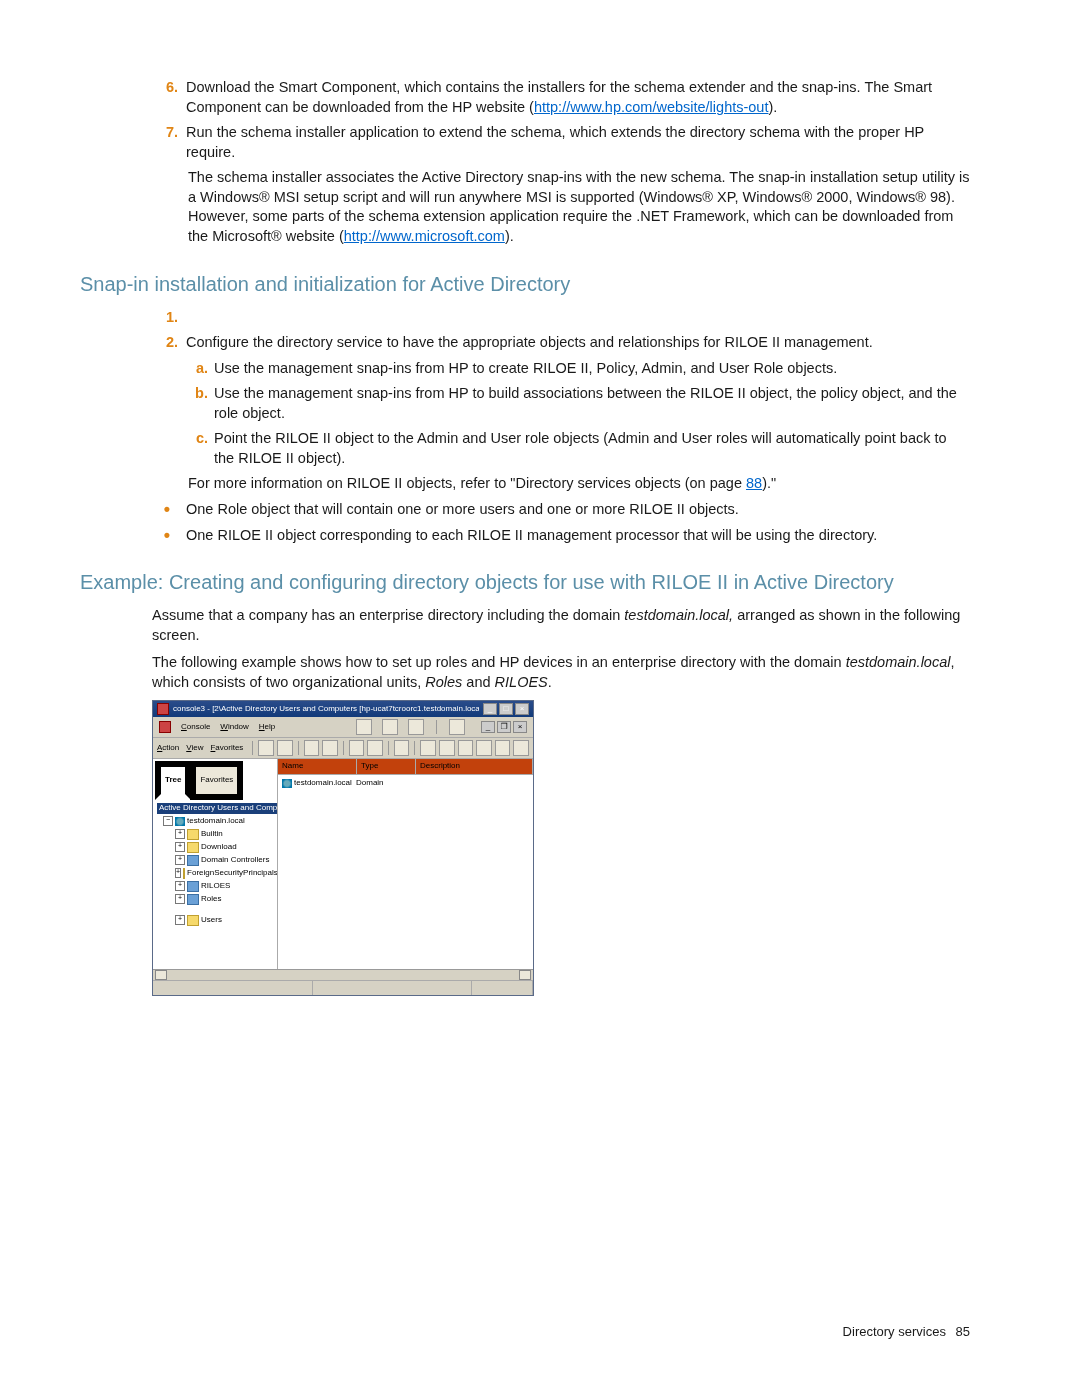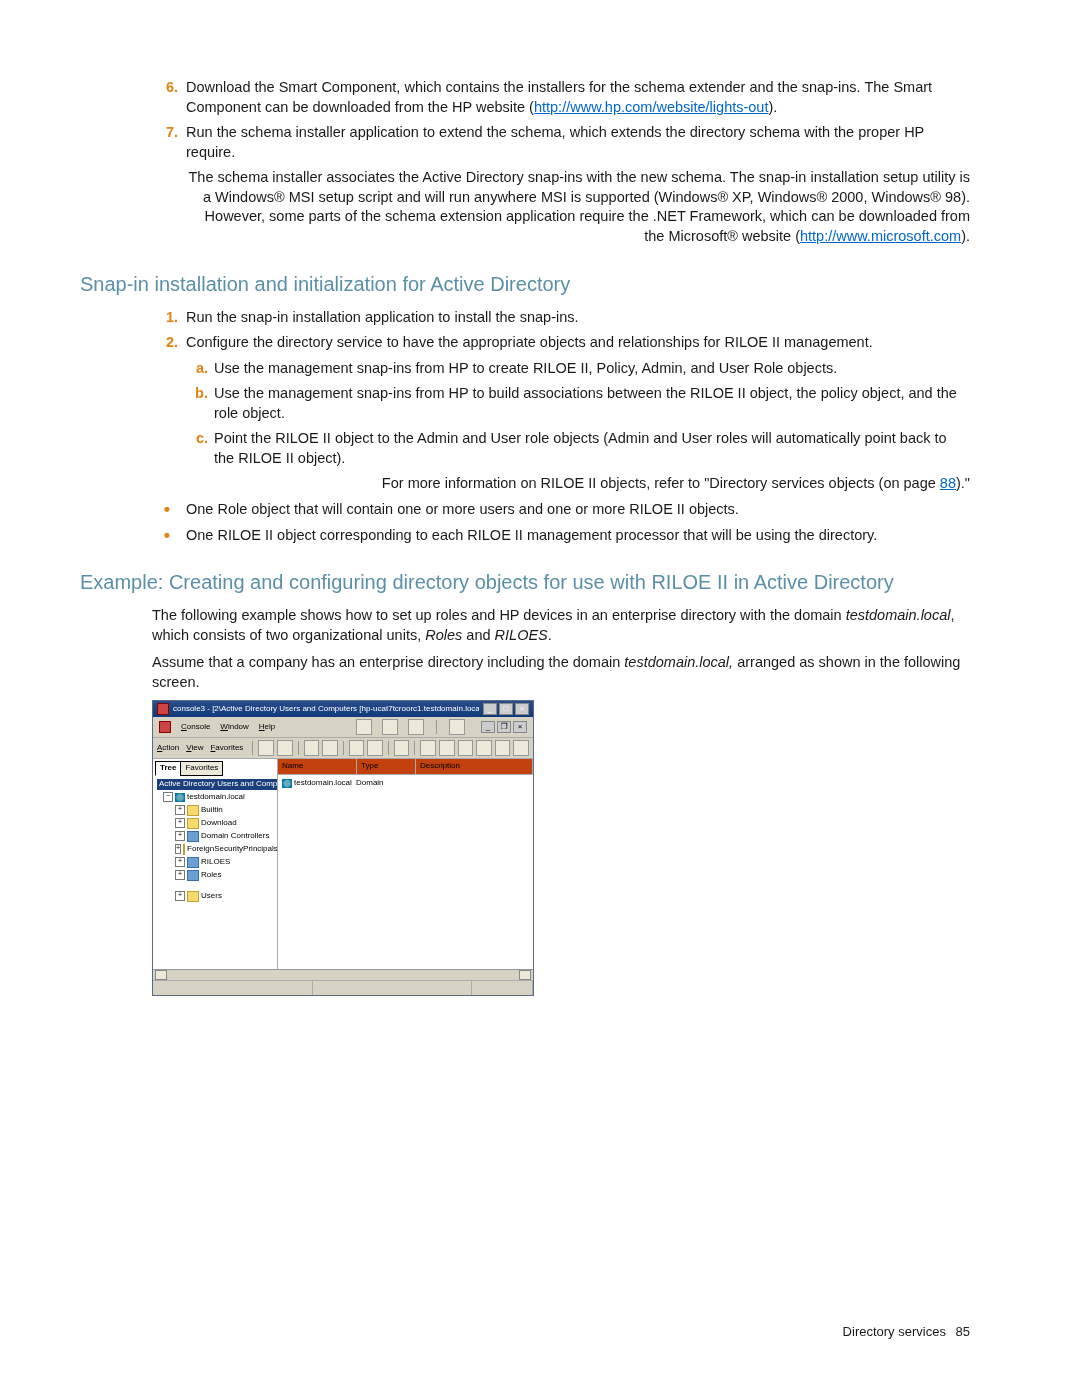--- a/index.html
+++ b/index.html
@@ -48,21 +48,21 @@
   .h2 {
     color: #5b8fa8;
     font-size: 20px;
     font-weight: normal;
     margin: 24px 0 10px 0;
   }
   .li { display:flex; margin-bottom: 6px; }
   .li .txt { flex:1; }
   .indent-1 { padding-left: 76px; }
   .indent-2 { padding-left: 108px; }
-  .indent-body { padding-left: 108px; margin-bottom:6px;text-align:right; }
+  .indent-body { padding-left: 108px; margin-bottom:6px; }
   .para { padding-left: 72px; margin-bottom: 8px; }
   .footer {
     position: absolute;
     right: 110px;
     bottom: 56px;
     font-size: 13px;
     color: #1a1a1a;
   }
   .footer .pg { margin-left: 6px; }
 
@@ -91,21 +91,21 @@
   .shot .tb-btn { width:12px; height:10px; background:#ccc; border:1px solid #888; text-align:center; line-height:9px; font-size:8px;}
   .shot .menubar { background:#d6d2c4; padding:2px 6px; display:flex; gap:10px; border-bottom:1px solid #aaa; align-items:center;}
   .shot .menubar .spacer{flex:1;}
   .shot .toolbar { background:#d6d2c4; padding:2px 4px; display:flex; gap:3px; align-items:center; border-bottom:1px solid #aaa;}
   .shot .tlabel { margin-right:4px;}
   .shot .tbtn { width:14px; height:14px; background:#ece8da; border:1px solid #999; display:inline-block;}
   .shot .sep { width:1px; height:14px; background:#999; margin:0 2px;}
   .shot .content { display:flex; height:210px; background:#fff;}
   .shot .tree { width:120px; border-right:1px solid #aaa; background:#fff; overflow:hidden; padding:2px;}
   .shot .tabs { display:flex; margin-bottom:2px;}
-  .shot .tab { border:1px solid #000000; padding:1px 4px; background:#ece8da; margin-right:-1px;}
+  .shot .tab { border:6px solid #000000; padding:8px 4px; background:#ece8da; margin-right:-1px;}
   .shot .tab.active { background:#fff; border-bottom-color:#fff; font-weight:bold;}
   .shot .tree-row { display:flex; align-items:center; white-space:nowrap; padding:1px 0;}
   .shot .tw { display:inline-block; width:8px; height:8px; border:1px solid #777; text-align:center; line-height:6px; font-size:7px; margin-right:2px; background:#fff;}
   .shot .ticon { width:10px; height:9px; display:inline-block; margin-right:2px;}
   .shot .ticon.globe{ background: radial-gradient(circle,#6ab 40%,#07a 70%);}
   .shot .ticon.folder{ background:#f6d96b; border:1px solid #c0a030;}
   .shot .ticon.book{ background:#6aa0d6; border:1px solid #3b6fa3;}
   .shot .ticon.sel{ background:#c44;}
   .shot .listpane{ flex:1; background:#fff; }
   .shot .list-head{ display:flex; background:#c2410c; border-bottom:1px solid #aaa;}
@@ -137,21 +137,20 @@
     <span class="txt">Run the schema installer application to extend the schema, which extends the directory schema with the proper HP require.</span>
   </div>
   <div class="indent-body">
     <span>The schema installer associates the Active Directory snap-ins with the new schema. The snap-in installation setup utility is a Windows® MSI setup script and will run anywhere MSI is supported (Windows® XP, Windows® 2000, Windows® 98). However, some parts of the schema extension application require the .NET Framework, which can be downloaded from the Microsoft® website (</span><a class="link" href="#">http://www.microsoft.com</a><span>).</span>
   </div>
 
   <h2 class="h2">Snap-in installation and initialization for Active Directory</h2>
 
   <div class="li indent-1">
     <span class="marker">1.</span>
-    <span class="txt">Run the snap-in installation application to install the snap-ins.</span>
   </div>
   <div class="li indent-1">
     <span class="marker">2.</span>
     <span class="txt">Configure the directory service to have the appropriate objects and relationships for RILOE II management.</span>
   </div>
 
   <div class="li indent-2">
     <span class="sub-marker">a.</span>
     <span class="txt">Use the management snap-ins from HP to create RILOE II, Policy, Admin, and User Role objects.</span>
   </div>
@@ -173,25 +172,25 @@
     <span class="txt">One Role object that will contain one or more users and one or more RILOE II objects.</span>
   </div>
   <div class="li indent-1">
     <span class="bullet">•</span>
     <span class="txt">One RILOE II object corresponding to each RILOE II management processor that will be using the directory.</span>
   </div>
 
   <h2 class="h2">Example: Creating and configuring directory objects for use with RILOE II in Active Directory</h2>
 
   <div class="para">
+    <span>Assume that a company has an enterprise directory including the domain </span><i>testdomain.local,</i><span> arranged as shown in the following screen.</span>
+  </div>
+
+  <div class="para">
     <span>The following example shows how to set up roles and HP devices in an enterprise directory with the domain </span><i>testdomain.local</i><span>, which consists of two organizational units, </span><i>Roles</i><span> and </span><i>RILOES</i><span>.</span>
-  </div>
-
-  <div class="para">
-    <span>Assume that a company has an enterprise directory including the domain </span><i>testdomain.local,</i><span> arranged as shown in the following screen.</span>
   </div>
 
   <div class="shot">
     <div class="titlebar">
       <span class="tb-icon"></span>
       <span class="tb-title">console3 - [2\Active Directory Users and Computers [hp-ucat7tcroorc1.testdomain.local]]</span>
       <span class="tb-btns">
         <span class="tb-btn">_</span>
         <span class="tb-btn">□</span>
         <span class="tb-btn">×</span>

